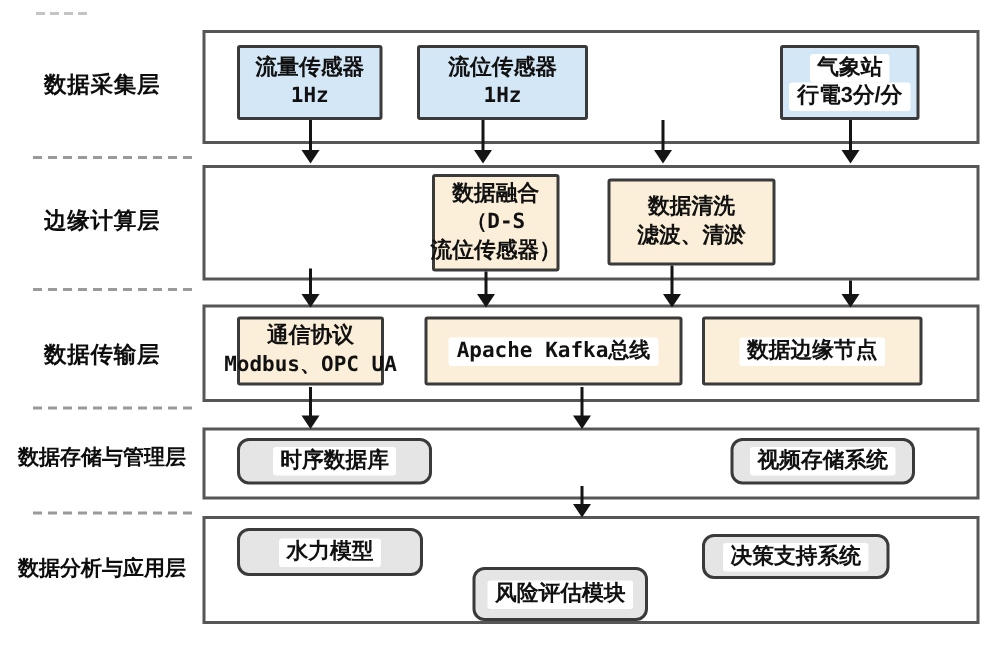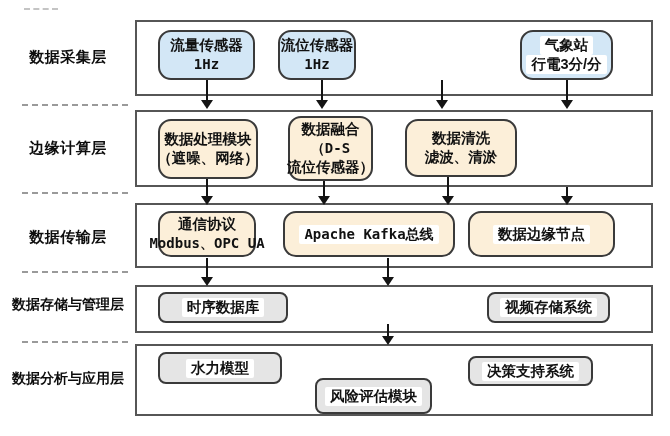--- a/index.html
+++ b/index.html
@@ -14,21 +14,21 @@
     letter-spacing:0.5px;white-space:nowrap;color:#0d0d0d;
   }
   .llabel.long{font-size:14px;letter-spacing:0;}
   
   .dash{position:absolute;left:22px;width:106px;height:0;border-top:2px dashed #9a9a9a;}
   .dash.mini{left:24px;width:34px;border-top:2px dashed #c4c4c4;}
   
   .container{position:absolute;left:135px;width:518px;background:#fff;border:2px solid #565656;box-sizing:border-box;}
   
   .node{
-    position:absolute;box-sizing:border-box;border:2px solid #3a3a3a;border-radius:13px;
+    position:absolute;box-sizing:border-box;border:2px solid #3a3a3a;border-radius:2px;
     display:flex;flex-direction:column;align-items:center;justify-content:center;
     text-align:center;font-weight:700;font-size:14.5px;line-height:19px;white-space:nowrap;
   }
   .node.blue{background:#d3e7f6;}
   .node.cream{background:#fcefd9;}
   .node.gray{background:#e5e5e5;border-radius:8px;}
   .node .ln{display:block;}
   .node .mono{font-family:"DejaVu Sans Mono","Liberation Mono",monospace;font-size:14px;}
   .node .band{background:#ffffff;padding:0 5px;border-radius:2px;}
   .node.spread{justify-content:center;}
@@ -58,33 +58,29 @@
   <div class="container" style="top:20px;height:76px"></div>
   <div class="container" style="top:110px;height:77px"></div>
   <div class="container" style="top:203px;height:65px"></div>
   <div class="container" style="top:285px;height:48px"></div>
   <div class="container" style="top:344px;height:72px"></div>
 
   <div class="node blue" style="left:158px;top:30px;width:97px;height:50px">
     <span class="ln">流量传感器</span>
     <span class="ln mono">1Hz</span>
   </div>
-  <div class="node blue" style="left:278px;top:30px;width:78px;height:50px">
+  <div class="node blue" style="left:278px;top:30px;width:114px;height:50px">
     <span class="ln">流位传感器</span>
     <span class="ln mono">1Hz</span>
   </div>
   <div class="node blue" style="left:520px;top:30px;width:93px;height:50px">
     <span class="ln band">气象站</span>
     <span class="ln band">行電3分/分</span>
   </div>
 
-  <div class="node cream" style="left:158px;top:119px;width:100px;height:60px">
-    <span class="ln">数据处理模块</span>
-    <span class="ln">（遮噪、网络）</span>
-  </div>
   <div class="node cream" style="left:288px;top:116px;width:85px;height:65px">
     <span class="ln">数据融合</span>
     <span class="ln mono">（D-S</span>
     <span class="ln">流位传感器）</span>
   </div>
   <div class="node cream spread" style="left:405px;top:119px;width:112px;height:58px">
     <span class="ln">数据清洗</span>
     <span class="ln">滤波、清淤</span>
   </div>
 

